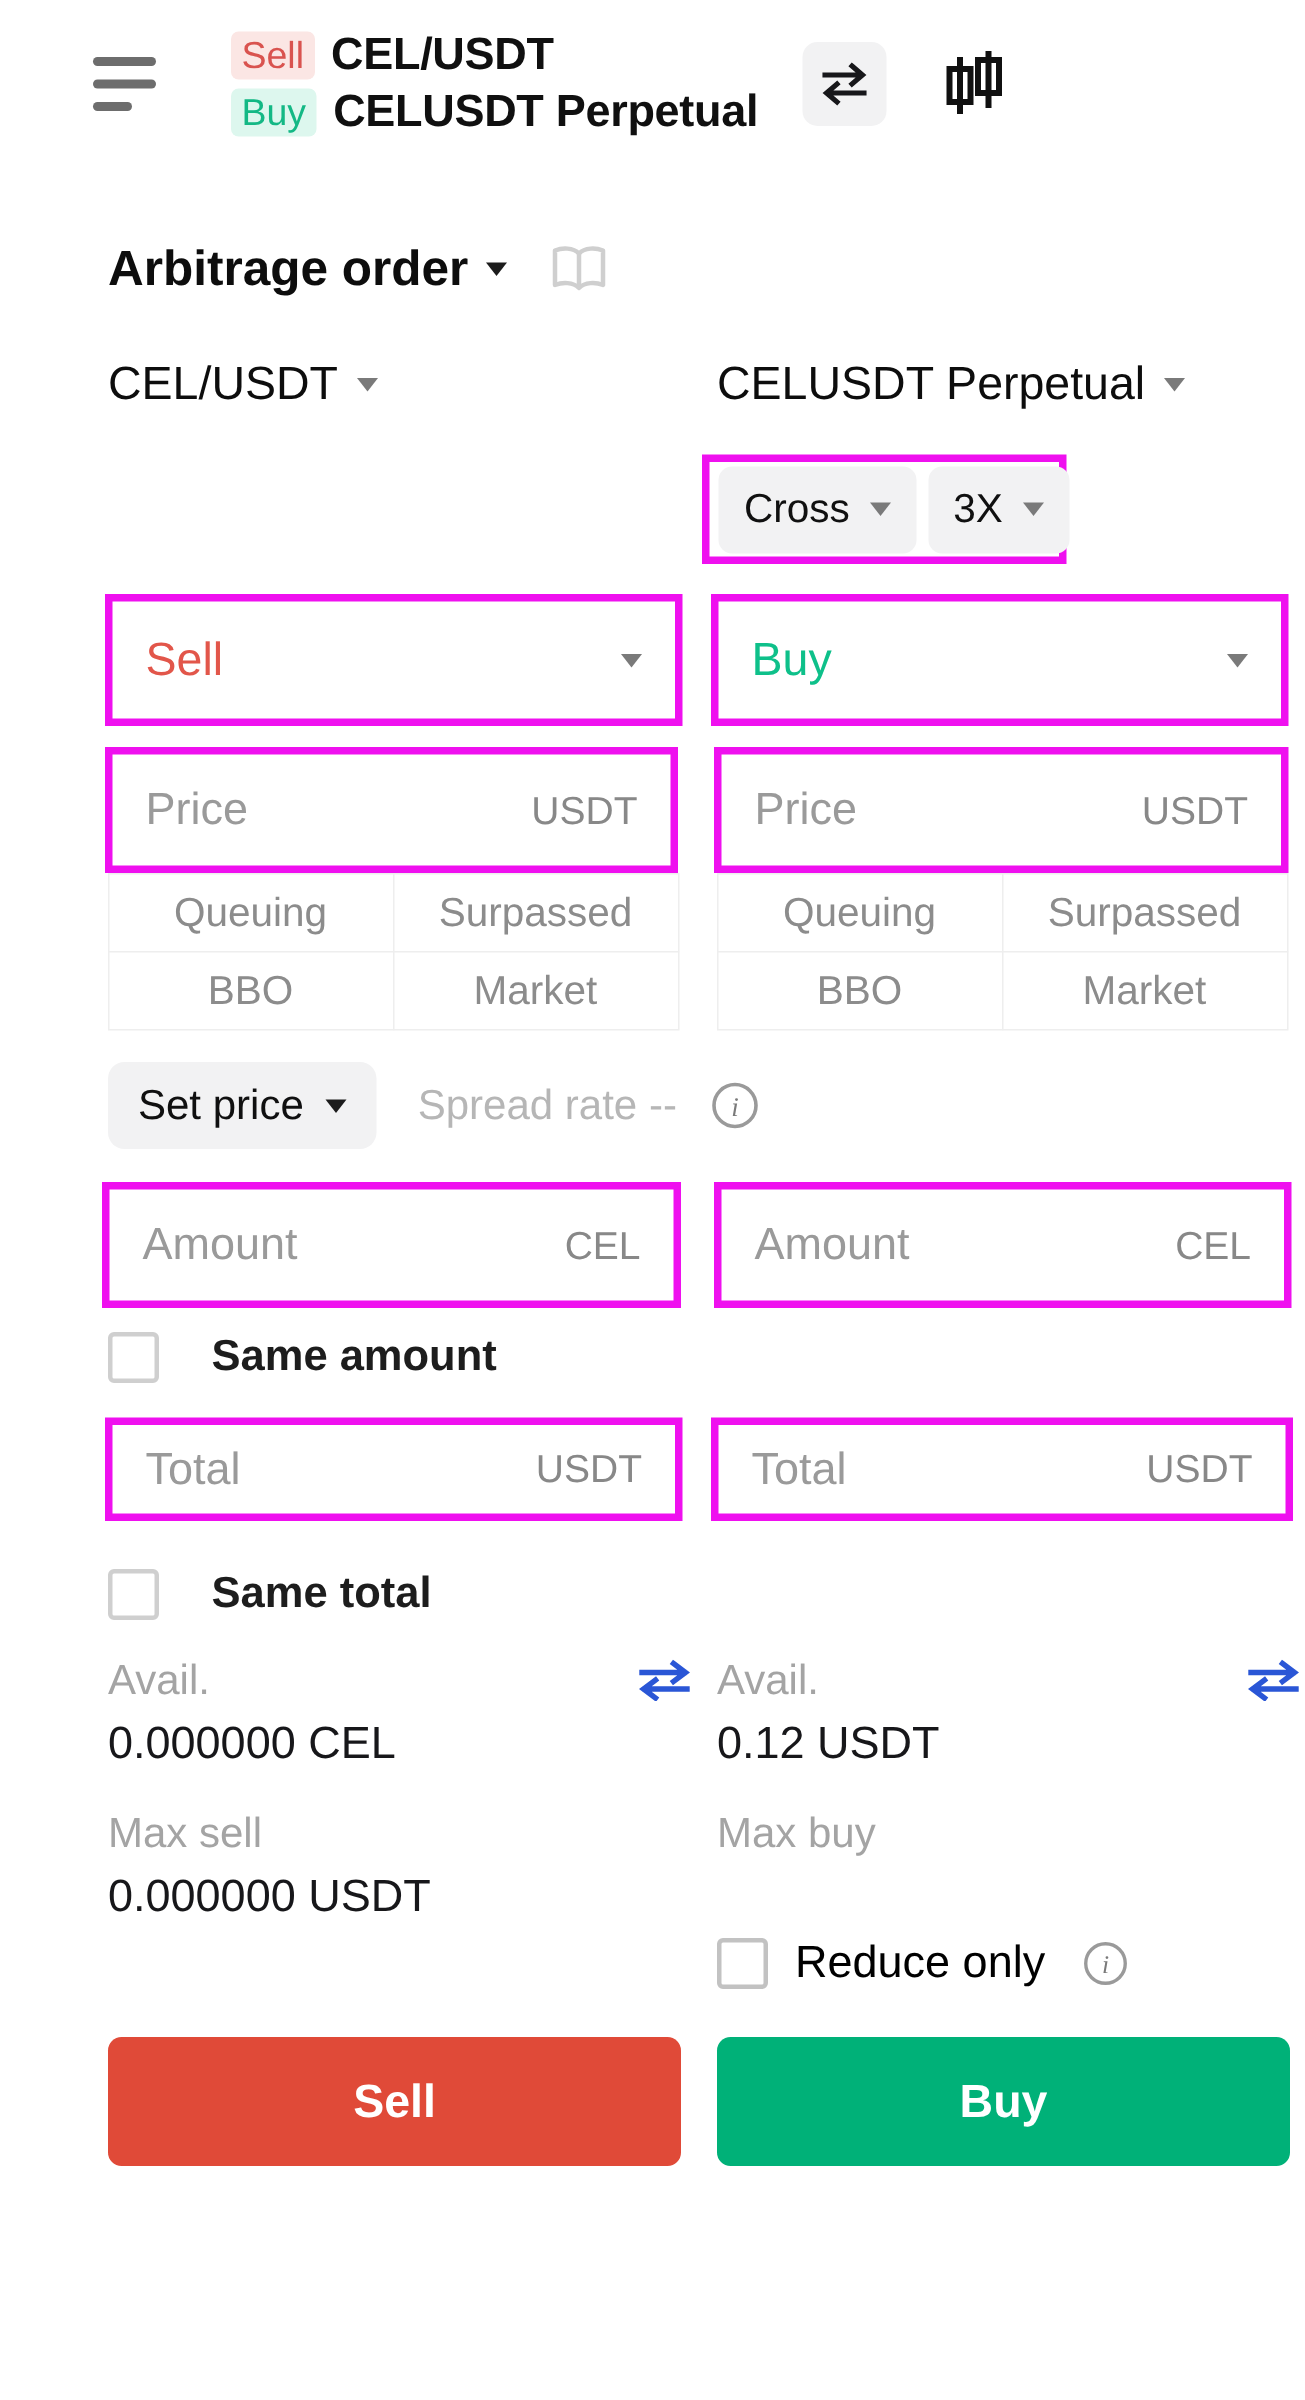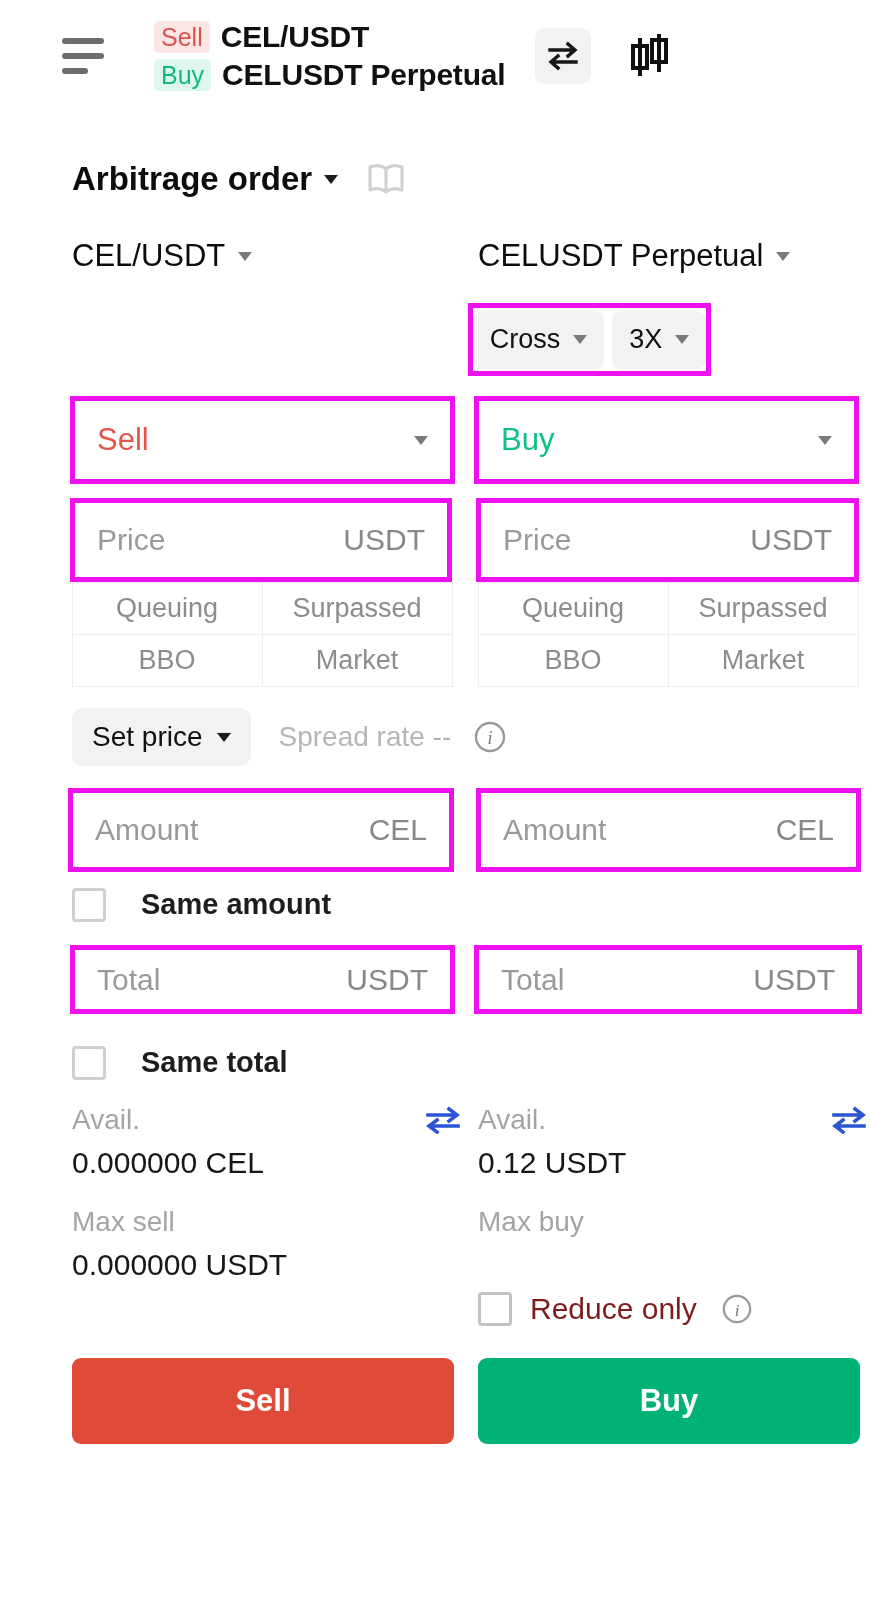--- a/index.html
+++ b/index.html
@@ -63,21 +63,21 @@
   .bookicon { margin-left: 16px; display:flex; align-items:center; cursor:pointer; }
 
   
   .marketrow { position:absolute; top:238px; left:0; width:870px; height:46px; }
   .market { position:absolute; display:flex; align-items:center; gap:13px; cursor:pointer; }
   .market .txt { font-size:31px; color:#0d0d0d; }
   .market.left { left:32px; }
   .market.right { left:438px; }
 
   
-  .hl { border: 5px solid #ef10ef; background: transparent; justify-content: center; }
+  .hl { border: 5px solid #ef10ef; background: transparent; }
   .leverage-hl {
     position:absolute; top:303px; left:428px; width:243px; height:73px;
     display:flex; align-items:center; padding:4px 6px; gap:8px;
   }
   .pill {
     background:#f2f2f3; border-radius:9px; height:58px; display:flex; align-items:center;
     gap:13px; padding:0 17px; cursor:pointer;
   }
   .pill .lbl { font-size:27px; color:#101010; }
 
@@ -93,21 +93,21 @@
   .lbl-buy  { color:#0ec08a; }
 
   
   .price-field {
     position:absolute; height:84px; display:flex; align-items:center;
     justify-content:space-between; padding: 2px 22px; background:#fff;
   }
   .price-field.left  { top:498px; left:30px;  width:382px; }
   .price-field.right { top:498px; left:436px; width:383px; }
   .ph { font-size:30px; color:#9a9a9a; }
-  .unit { font-size:30px; color:#888888; }
+  .unit { font-size:26px; color:#888888; }
 
   
   .tabgrid { position:absolute; width:380px; }
   .tabgrid.left  { top:582px; left:32px; }
   .tabgrid.right { top:582px; left:438px; }
   .tabgrid .trow { display:flex; }
   .tabcell {
     flex:1; height:53px; display:flex; align-items:center; justify-content:center;
     font-size:27px; color:#8c8c8c; border:1px solid #eeeeee; margin:-0.5px;
     background:#fff; cursor:pointer;
@@ -150,21 +150,21 @@
   .avail.left  { top:1104px; left:32px; }
   .avail.right { top:1104px; left:438px; }
   .avail-head { display:flex; align-items:center; justify-content:space-between; }
   .muted { font-size:28px; color:#a4a4a4; }
   .val { font-size:30px; color:#17171a; margin-top:10px; }
   .transfer { cursor:pointer; display:flex; align-items:center; }
   .mx { margin-top:26px; }
 
   .reduce-row { position:absolute; top:1292px; left:438px; display:flex; align-items:center; gap:18px; cursor:pointer; }
   .reduce-row .chkbox { border-color:#c2c2c2; }
-  .reduce-row .lbl { font-size:30px; color:#7f1d1d; }
+  .reduce-row .lbl { font-size:30px; color:#000000; }
 
   
   .actbtn {
     position:absolute; height:86px; border-radius:9px; display:flex;
     align-items:center; justify-content:center; cursor:pointer;
   }
   .btn-sell { top:1358px; left:32px;  width:382px; background:#e04a38; }
   .btn-buy  { top:1358px; left:438px; width:382px; background:#00b178; }
   .actbtn .lbl { font-size:31px; font-weight:700; color:#ffffff; }
 

